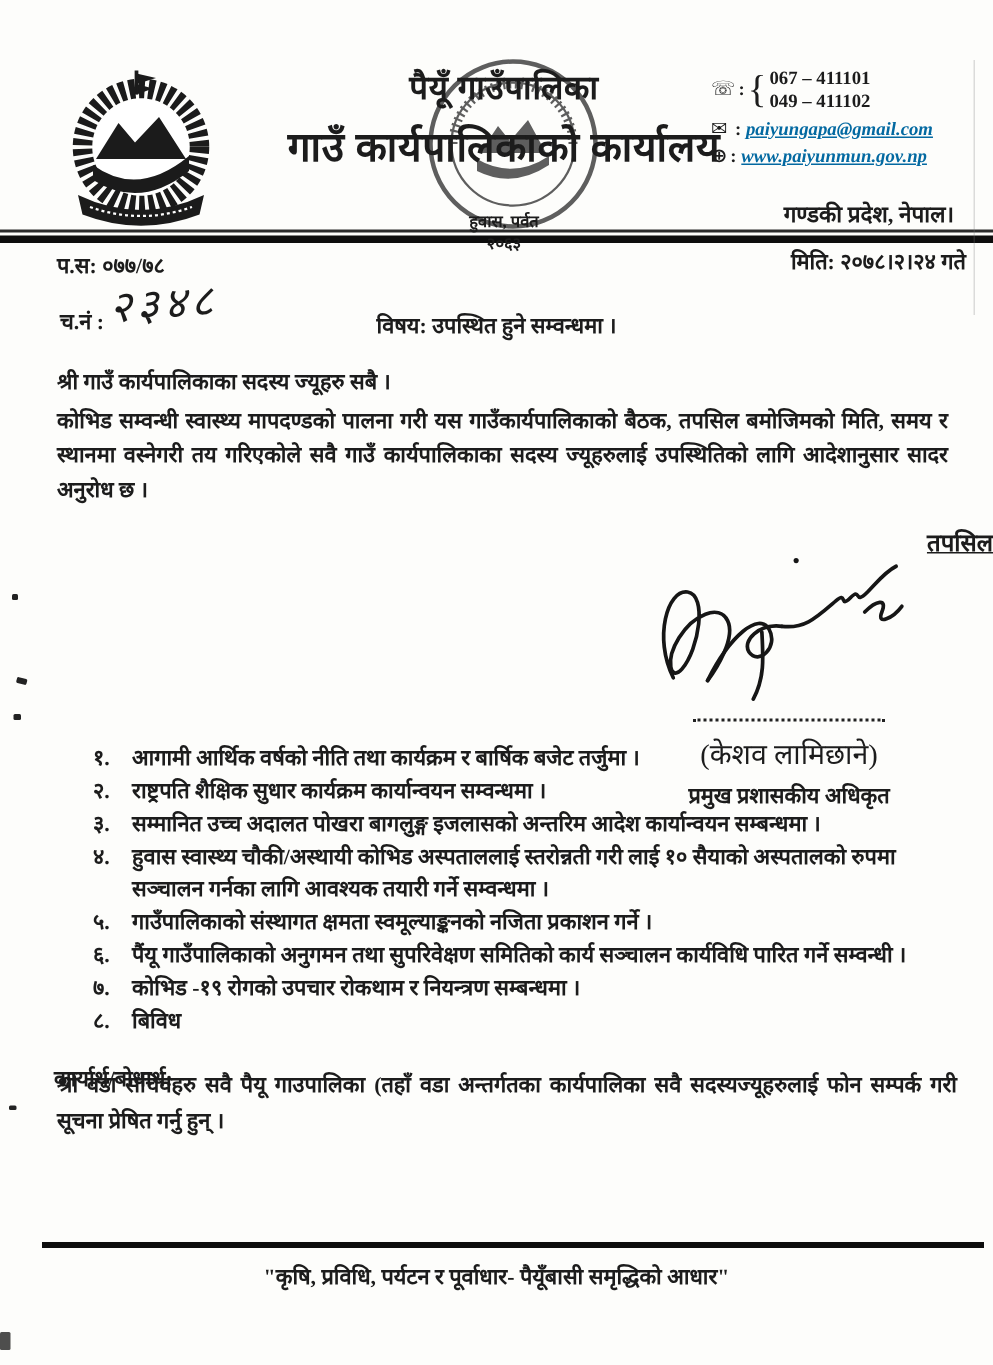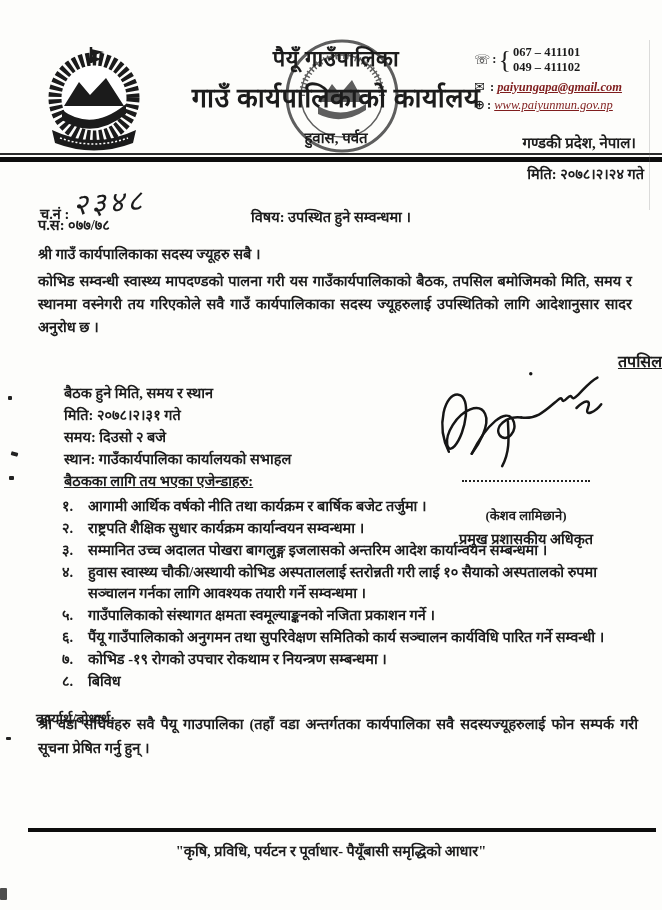--- a/index.html
+++ b/index.html
@@ -11,38 +11,38 @@
   }
   .page{
     position:relative;width:662px;height:910px;overflow:hidden;
     background:#fdfdfb;
   }
   
   .emblem{position:absolute;left:34px;top:46px;width:120px;height:108px;}
   .header-center{position:absolute;left:158px;top:42px;width:356px;text-align:center;z-index:2;}
   .org1{font-size:22px;font-weight:700;letter-spacing:.5px;}
   .org2{font-size:27px;font-weight:700;margin-top:6px;letter-spacing:.5px;}
-  .addr{font-size:15px;font-weight:700;margin-top:12px;}
+  .addr{font-size:11px;font-weight:700;margin-top:24px;}
   .stampyear{font-size:11px;font-weight:700;margin-top:0;}
   .stamp{position:absolute;left:282px;top:36px;width:120px;height:120px;opacity:.75;z-index:1;}
   .contact{position:absolute;right:8px;top:44px;width:180px;font-size:12.5px;font-weight:600;line-height:1.25;z-index:2;}
   .phone-row{display:flex;align-items:center;}
   .brace{font-size:26px;font-weight:400;margin:0 2px;}
   .phones div{white-space:nowrap;}
   .c-icon{font-family:"DejaVu Sans",sans-serif;font-size:13px;margin-right:2px;}
   .linkline{margin-top:2px;white-space:nowrap;}
-  .linkline a{color:#7f1d1d;font-style:italic;text-decoration:underline;}
-  .weblink a{font-weight:400;}
+  .linkline a{color:#0369a1;font-style:italic;text-decoration:underline;}
+  .weblink a{font-weight:700;}
   .province{position:absolute;right:26px;top:132px;font-size:15px;font-weight:700;z-index:2;}
   
   .rule-thin{position:absolute;left:0;right:0;top:153px;height:2px;background:#2b2b2b;}
   .rule-thick{position:absolute;left:0;right:0;top:157px;height:5px;background:#0d0d0d;}
   .rule-bottom{position:absolute;left:28px;right:6px;top:828px;height:4px;background:#0d0d0d;}
   
-  .ps{position:absolute;left:38px;top:166px;font-size:14.5px;font-weight:700;margin-top:48px;}
+  .ps{position:absolute;left:38px;top:166px;font-size:14.5px;font-weight:700;}
   .letterdate{position:absolute;right:18px;top:163px;font-size:14.5px;font-weight:700;text-align:right;}
   .chalani{position:absolute;left:40px;top:188px;font-size:14.5px;font-weight:700;}
   .hand-num{
     display:inline-block;font-size:29px;font-weight:400;font-style:italic;
     letter-spacing:3px;transform:rotate(-4deg) translateY(-4px);transform-origin:left center;
   }
   .subject{position:absolute;left:0;width:100%;top:206px;text-align:center;font-size:14.5px;font-weight:700;}
   
   .salutation{position:absolute;left:38px;top:243px;font-size:14.5px;font-weight:700;}
   .bodytext{
@@ -53,21 +53,21 @@
     position:absolute;left:0;width:100%;top:350px;text-align:right;
     font-size:16px;font-weight:700;
   }
   .tapasil span{text-decoration:underline;}
   .meeting{position:absolute;left:64px;top:382px;font-size:14.5px;font-weight:700;line-height:22px;}
   .agenda-head{text-decoration:underline;}
   
   .sigblock{position:absolute;left:408px;top:368px;width:236px;text-align:center;z-index:2;}
   .sigscribble{display:block;margin:0 auto;}
   .dotline{display:inline-block;width:128px;border-bottom:2.5px dotted #222;height:1px;margin-top:-38px;}
-  .signame{font-size:13px;font-weight:700;margin-top:20px;}
+  .signame{font-size:19px;font-weight:400;margin-top:3px;}
   .sigtitle{font-size:14.5px;font-weight:700;margin-top:4px;}
   
   .agenda{position:absolute;left:62px;top:496px;width:578px;font-size:14.5px;font-weight:600;}
   .agenda-item{position:relative;padding-left:26px;line-height:21px;margin-bottom:1px;}
   .agenda-item .num{position:absolute;left:0;top:0;}
   
   .cc-head{position:absolute;left:36px;top:708px;font-size:14.5px;font-weight:700;}
   .cc-text{
     position:absolute;left:38px;top:712px;width:600px;
     font-size:14.5px;font-weight:700;line-height:24px;text-align:justify;
@@ -104,20 +104,21 @@
       <path d="M38,66 L50,48 L58,58 L70,44 L82,66 Z" fill="#2a2a2a"></path>
       <path d="M36,70 Q60,84 84,68 L84,74 Q60,90 36,78 Z" fill="#2a2a2a"></path>
       <path d="M20,60 a40,40 0 1,1 80,0" fill="none" stroke="#2a2a2a" stroke-width="6" stroke-dasharray="1.5 2.5"></path>
     </svg>
   </div>
 
   <div class="header-center">
     <div class="org1">पैयूँ गाउँपालिका</div>
     <div class="org2">गाउँ कार्यपालिकाको कार्यालय</div>
     <div class="addr">हुवास, पर्वत</div>
+    <div class="stampyear">२०६३</div>
   </div>
 
   <div class="contact">
     <div class="phone-row">
       <span class="c-icon">☏</span>
       <span>:</span>
       <span class="brace">{</span>
       <span class="phones">
         <div>067 – 411101</div>
         <div>049 – 411102</div>
@@ -145,27 +146,20 @@
     <span class="hand-num">२३४८</span>
   </div>
 
   <div class="subject">विषय: उपस्थित हुने सम्वन्धमा ।</div>
 
   <div class="salutation">श्री गाउँ कार्यपालिकाका सदस्य ज्यूहरु सबै ।</div>
   <div class="bodytext">कोभिड सम्वन्धी स्वास्थ्य मापदण्डको पालना गरी यस गाउँकार्यपालिकाको बैठक, तपसिल बमोजिमको मिति, समय र स्थानमा वस्नेगरी तय गरिएकोले सवै गाउँ कार्यपालिकाका सदस्य ज्यूहरुलाई उपस्थितिको लागि आदेशानुसार सादर अनुरोध छ ।</div>
 
   <div class="tapasil"><span>तपसिल</span></div>
 
-  <div class="meeting">
-    <div>बैठक हुने मिति, समय र स्थान</div>
-    <div>मिति: २०७८।२।३१ गते</div>
-    <div>समय: दिउसो २ बजे</div>
-    <div>स्थान: गाउँकार्यपालिका कार्यालयको सभाहल</div>
-    <div class="agenda-head">बैठकका लागि तय भएका एजेन्डाहरु:</div>
-  </div>
 
   <div class="sigblock">
     <svg class="sigscribble" viewBox="0 0 230 105" width="230" height="100">
       <g fill="none" stroke="#161616" stroke-width="2.6" stroke-linecap="round">
         <path d="M34,88 C20,60 30,26 44,28 C58,30 52,68 40,82 C32,91 28,76 38,60 C48,44 66,36 72,48 C78,60 64,82 58,90"></path>
         <path d="M58,90 C74,58 94,42 101,54 C108,66 94,80 87,70 C82,62 94,50 110,52"></path>
         <path d="M110,52 C126,54 134,46 148,34 C156,27 150,40 158,32 C166,24 160,38 170,28 C176,22 182,14 190,10"></path>
         <path d="M168,42 c8,-8 16,-10 12,0 c-4,10 8,4 14,-4"></path>
         <path d="M96,56 C97,74 98,88 90,103"></path>
         <circle cx="120" cy="6" r="1.8" fill="#161616" stroke="none"></circle>

